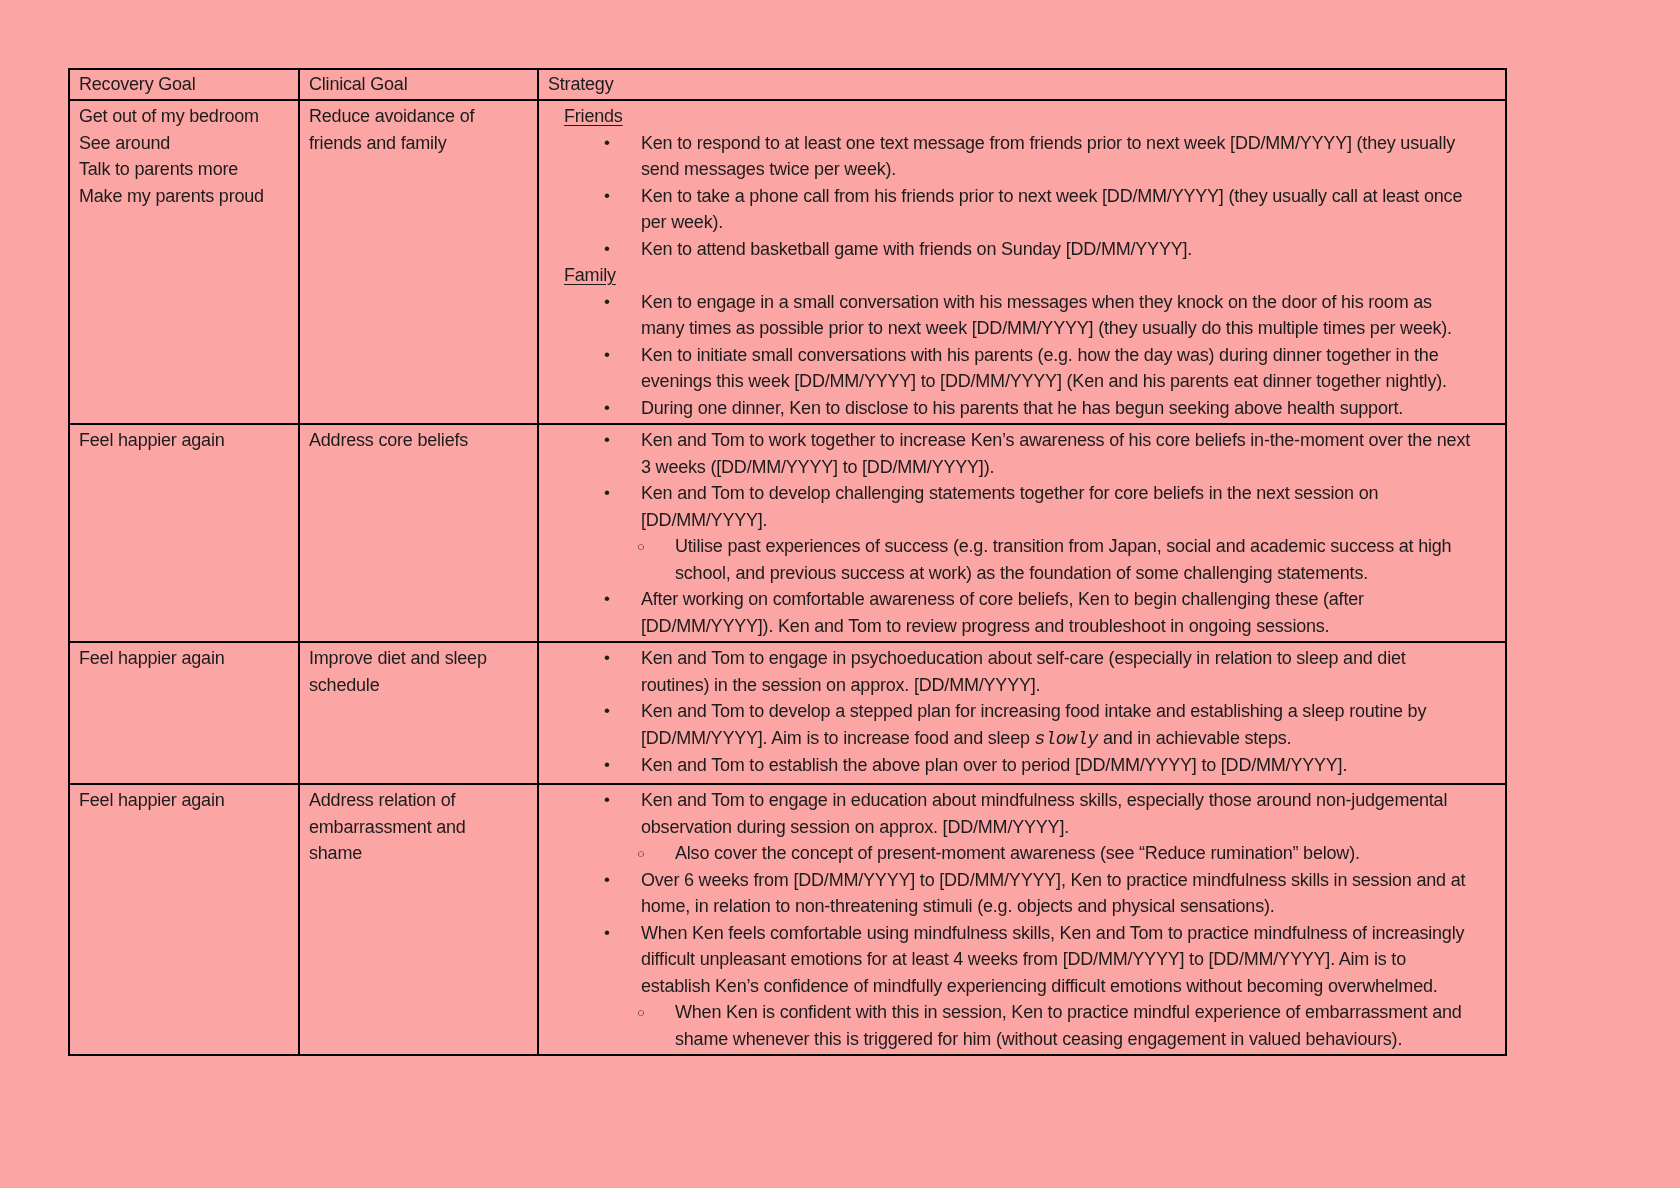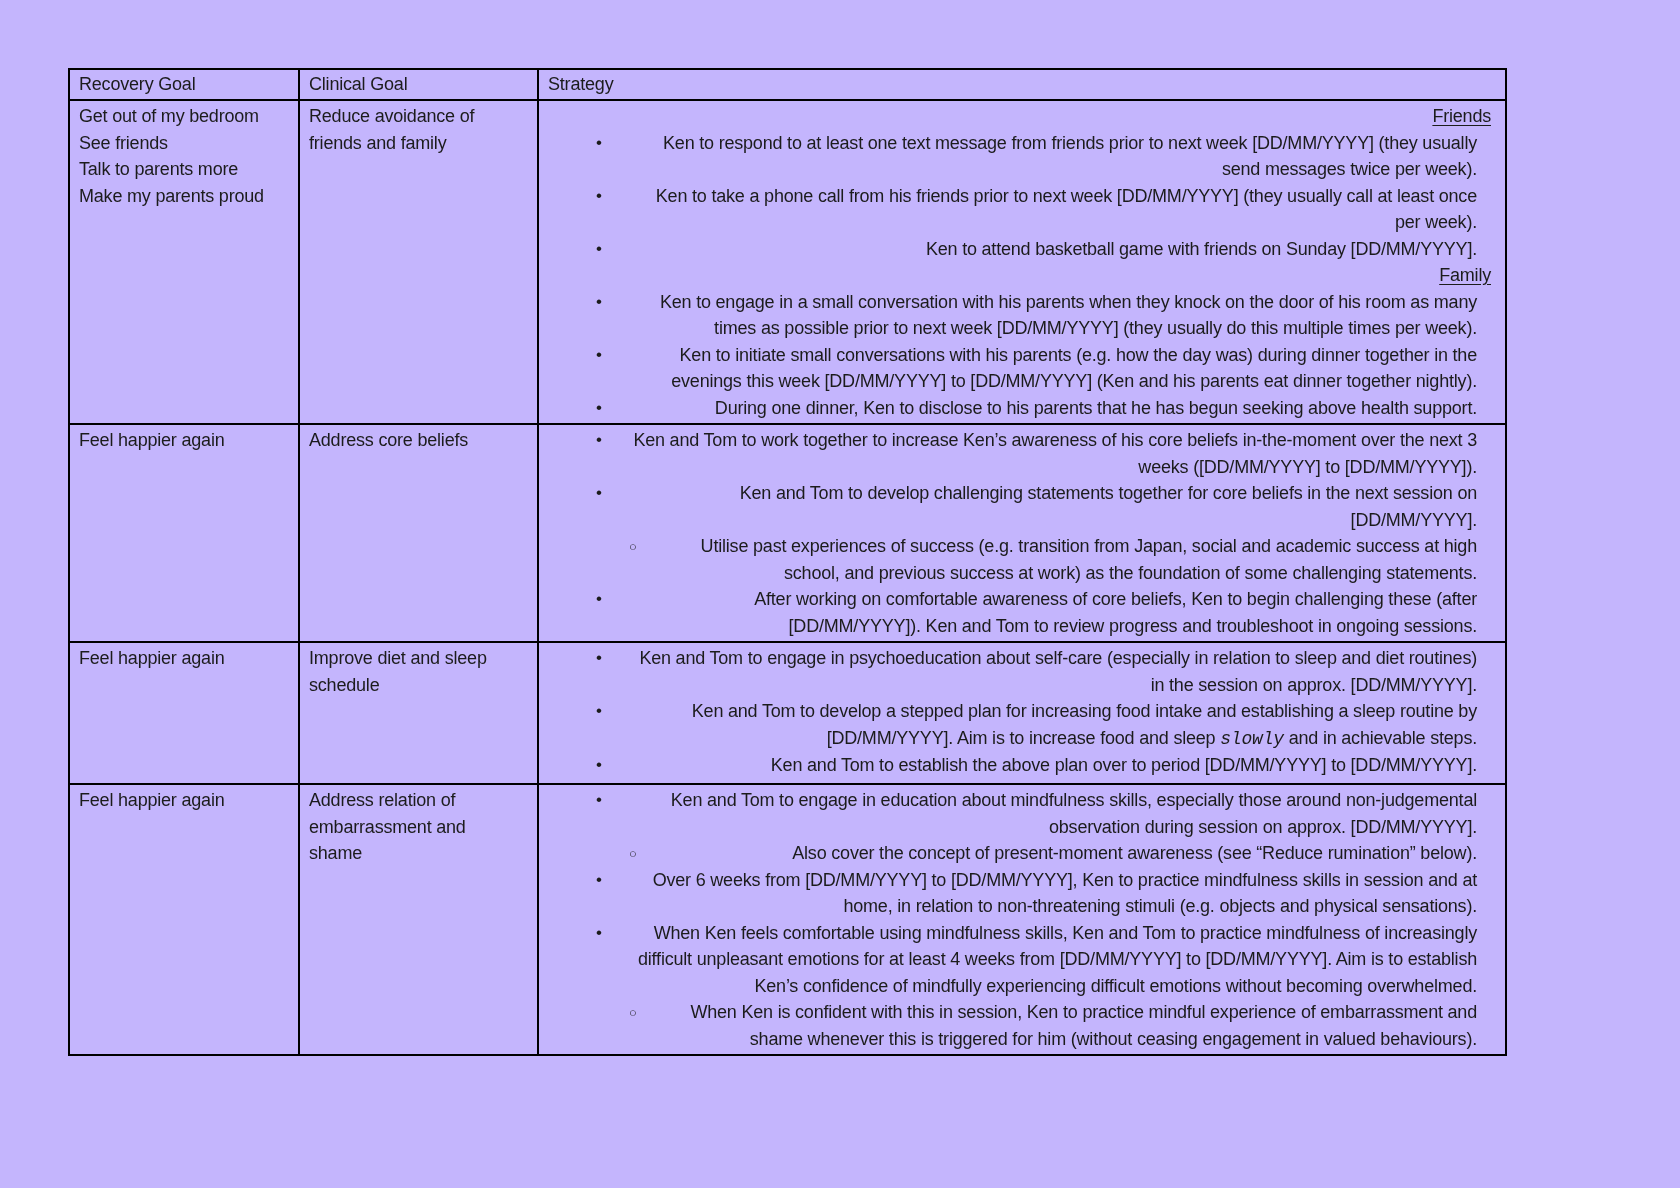--- a/index.html
+++ b/index.html
@@ -1,41 +1,41 @@
 <!DOCTYPE html>
 <html><head>
 <meta charset="utf-8">
 <style>
   html,body { margin:0; padding:0; }
   body {
     width:1680px; height:1188px; background:#ffffff;
     font-family:"Liberation Sans","DejaVu Sans",sans-serif;
     color:#1c1c1c;
   }
-  .page { position:relative; width:1680px; height:1188px; background:#c4b5fd; overflow:hidden; }
+  .page { position:relative; width:1680px; height:1188px; background:#fca5a5; overflow:hidden; }
   table.plan {
     position:absolute; left:68px; top:68px; width:1437px;
     border-collapse:collapse; table-layout:fixed;
   }
   th, td {
     border:2px solid #000000;
     vertical-align:top; text-align:left;
     box-sizing:border-box;
     font-size:18px; line-height:26.5px; letter-spacing:-0.2px;
     font-weight:400; color:#1c1c1c;
     padding:2px 10px 2px 9px;
   }
   th { height:31px; padding-top:1px; padding-bottom:1px; }
   tr.row-0 > td { height:273px; }
   tr.row-1 > td { height:218px; }
   tr.row-2 > td { height:142px; }
   tr.row-3 > td { height:270px; }
   td.recovery-goal-cell { padding-right:34px; }
   td.clinical-goal-cell { padding-right:18px; }
-  td.strategy-cell { padding:2px 14px 2px 8px;text-align:right; }
+  td.strategy-cell { padding:2px 14px 2px 16px; }
   .strat-heading {
     padding-left:9px;
     text-decoration:underline;
     text-underline-offset:3px;
   }
   .li { position:relative; padding-left:86px; padding-right:14px; }
   .li .marker { position:absolute; top:0; }
   .li.l1 .marker { left:49px; font-size:17px; }
   .li.l2 { padding-left:120px; }
   .li.l2 .marker { left:82px; font-size:13px; top:1px; }
@@ -56,34 +56,34 @@
       <tr>
         <th>Recovery Goal</th>
         <th>Clinical Goal</th>
         <th>Strategy</th>
       </tr>
     </thead>
     <tbody>
         <tr class="row-0">
           <td class="recovery-goal-cell">
             <div class="goal-line">Get out of my bedroom</div>
-            <div class="goal-line">See friends</div>
+            <div class="goal-line">See around</div>
             <div class="goal-line">Talk to parents more</div>
             <div class="goal-line">Make my parents proud</div>
           </td>
           <td class="clinical-goal-cell">
             <div class="goal-line">Reduce avoidance of friends and family</div>
           </td>
           <td class="strategy-cell">
             <div class="strat-heading">Friends</div>
             <div class="li l1"><span class="marker">•</span><span class="li-text">Ken to respond to at least one text message from friends prior to next week [DD/MM/YYYY] (they usually send messages twice per week).</span></div>
             <div class="li l1"><span class="marker">•</span><span class="li-text">Ken to take a phone call from his friends prior to next week [DD/MM/YYYY] (they usually call at least once per week).</span></div>
             <div class="li l1"><span class="marker">•</span><span class="li-text">Ken to attend basketball game with friends on Sunday [DD/MM/YYYY].</span></div>
             <div class="strat-heading">Family</div>
-            <div class="li l1"><span class="marker">•</span><span class="li-text">Ken to engage in a small conversation with his parents when they knock on the door of his room as many times as possible prior to next week [DD/MM/YYYY] (they usually do this multiple times per week).</span></div>
+            <div class="li l1"><span class="marker">•</span><span class="li-text">Ken to engage in a small conversation with his messages when they knock on the door of his room as many times as possible prior to next week [DD/MM/YYYY] (they usually do this multiple times per week).</span></div>
             <div class="li l1"><span class="marker">•</span><span class="li-text">Ken to initiate small conversations with his parents (e.g. how the day was) during dinner together in the evenings this week [DD/MM/YYYY] to [DD/MM/YYYY] (Ken and his parents eat dinner together nightly).</span></div>
             <div class="li l1"><span class="marker">•</span><span class="li-text">During one dinner, Ken to disclose to his parents that he has begun seeking above health support.</span></div>
           </td>
         </tr>
         <tr class="row-1">
           <td class="recovery-goal-cell">
             <div class="goal-line">Feel happier again</div>
           </td>
           <td class="clinical-goal-cell">
             <div class="goal-line">Address core beliefs</div>

